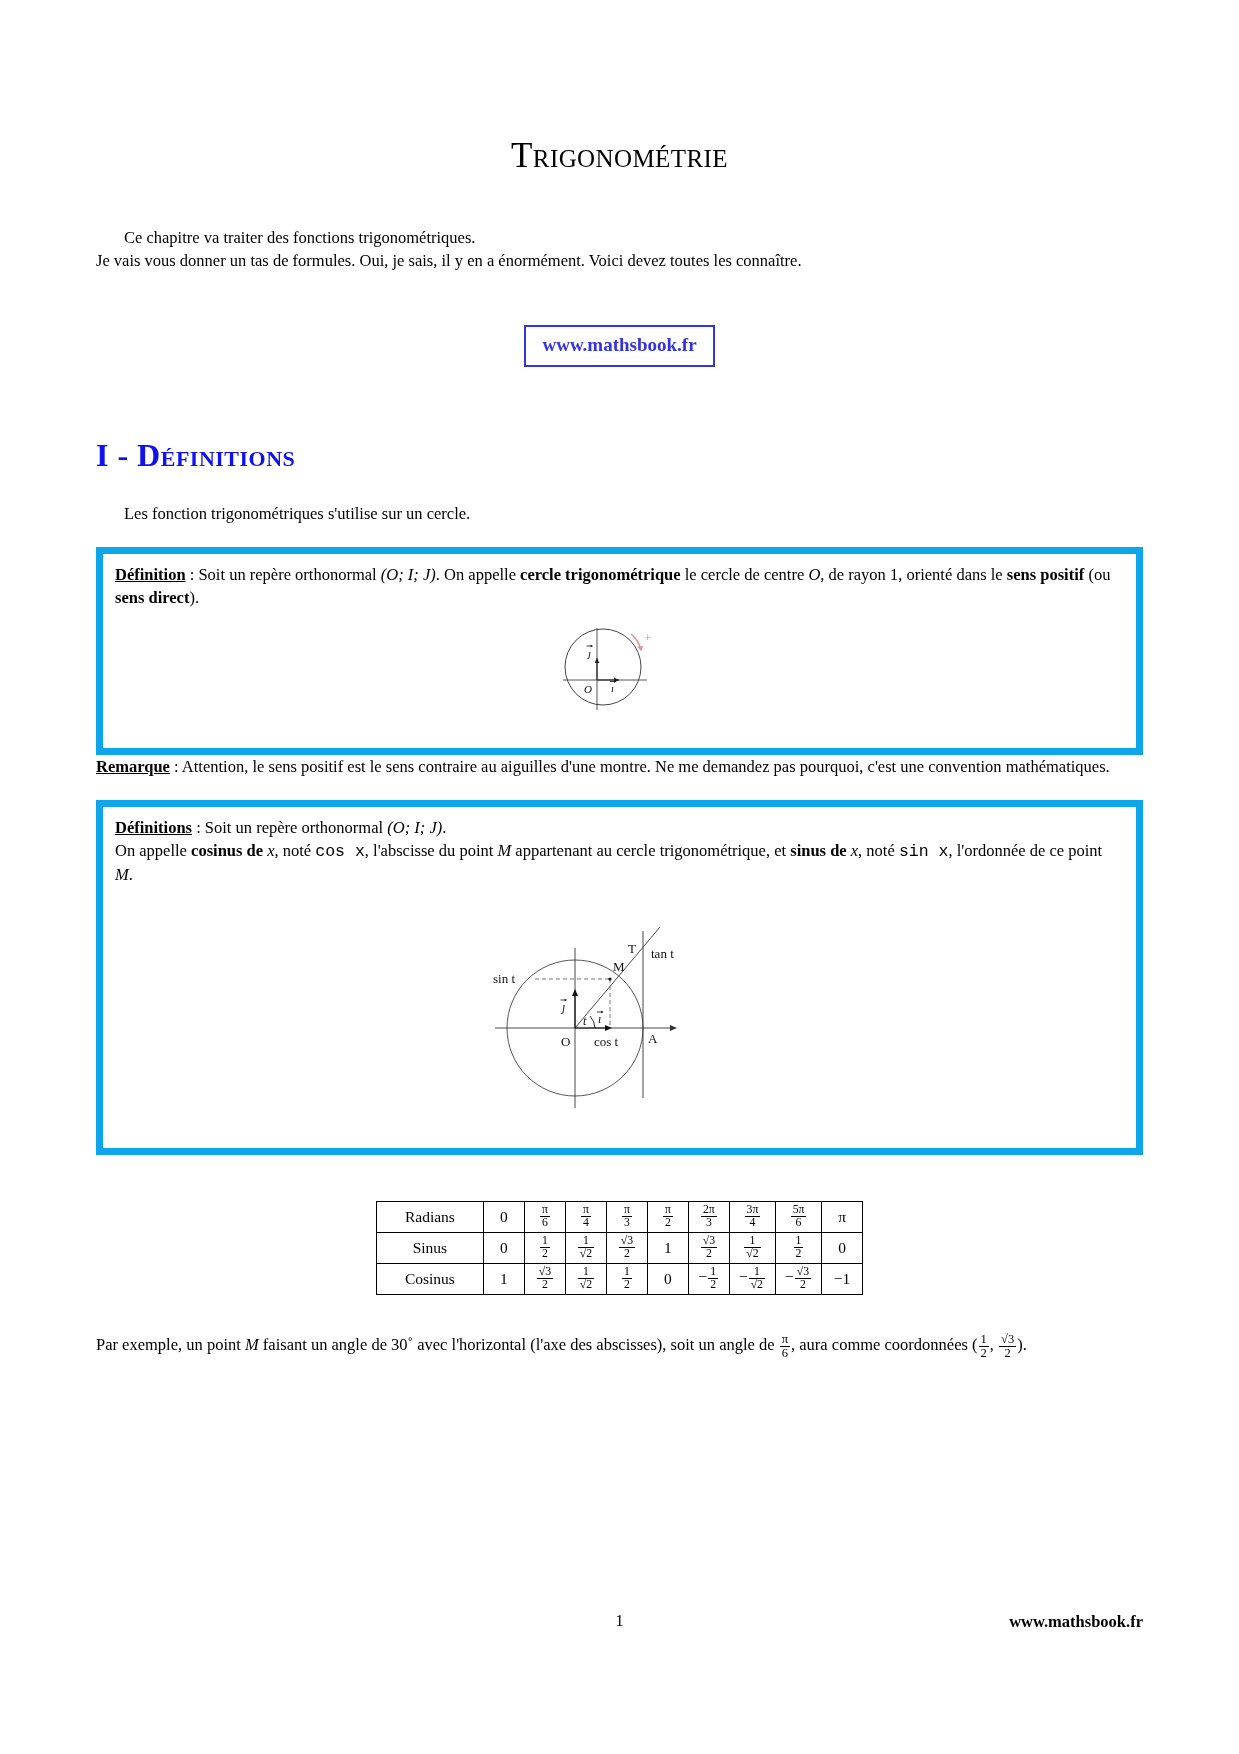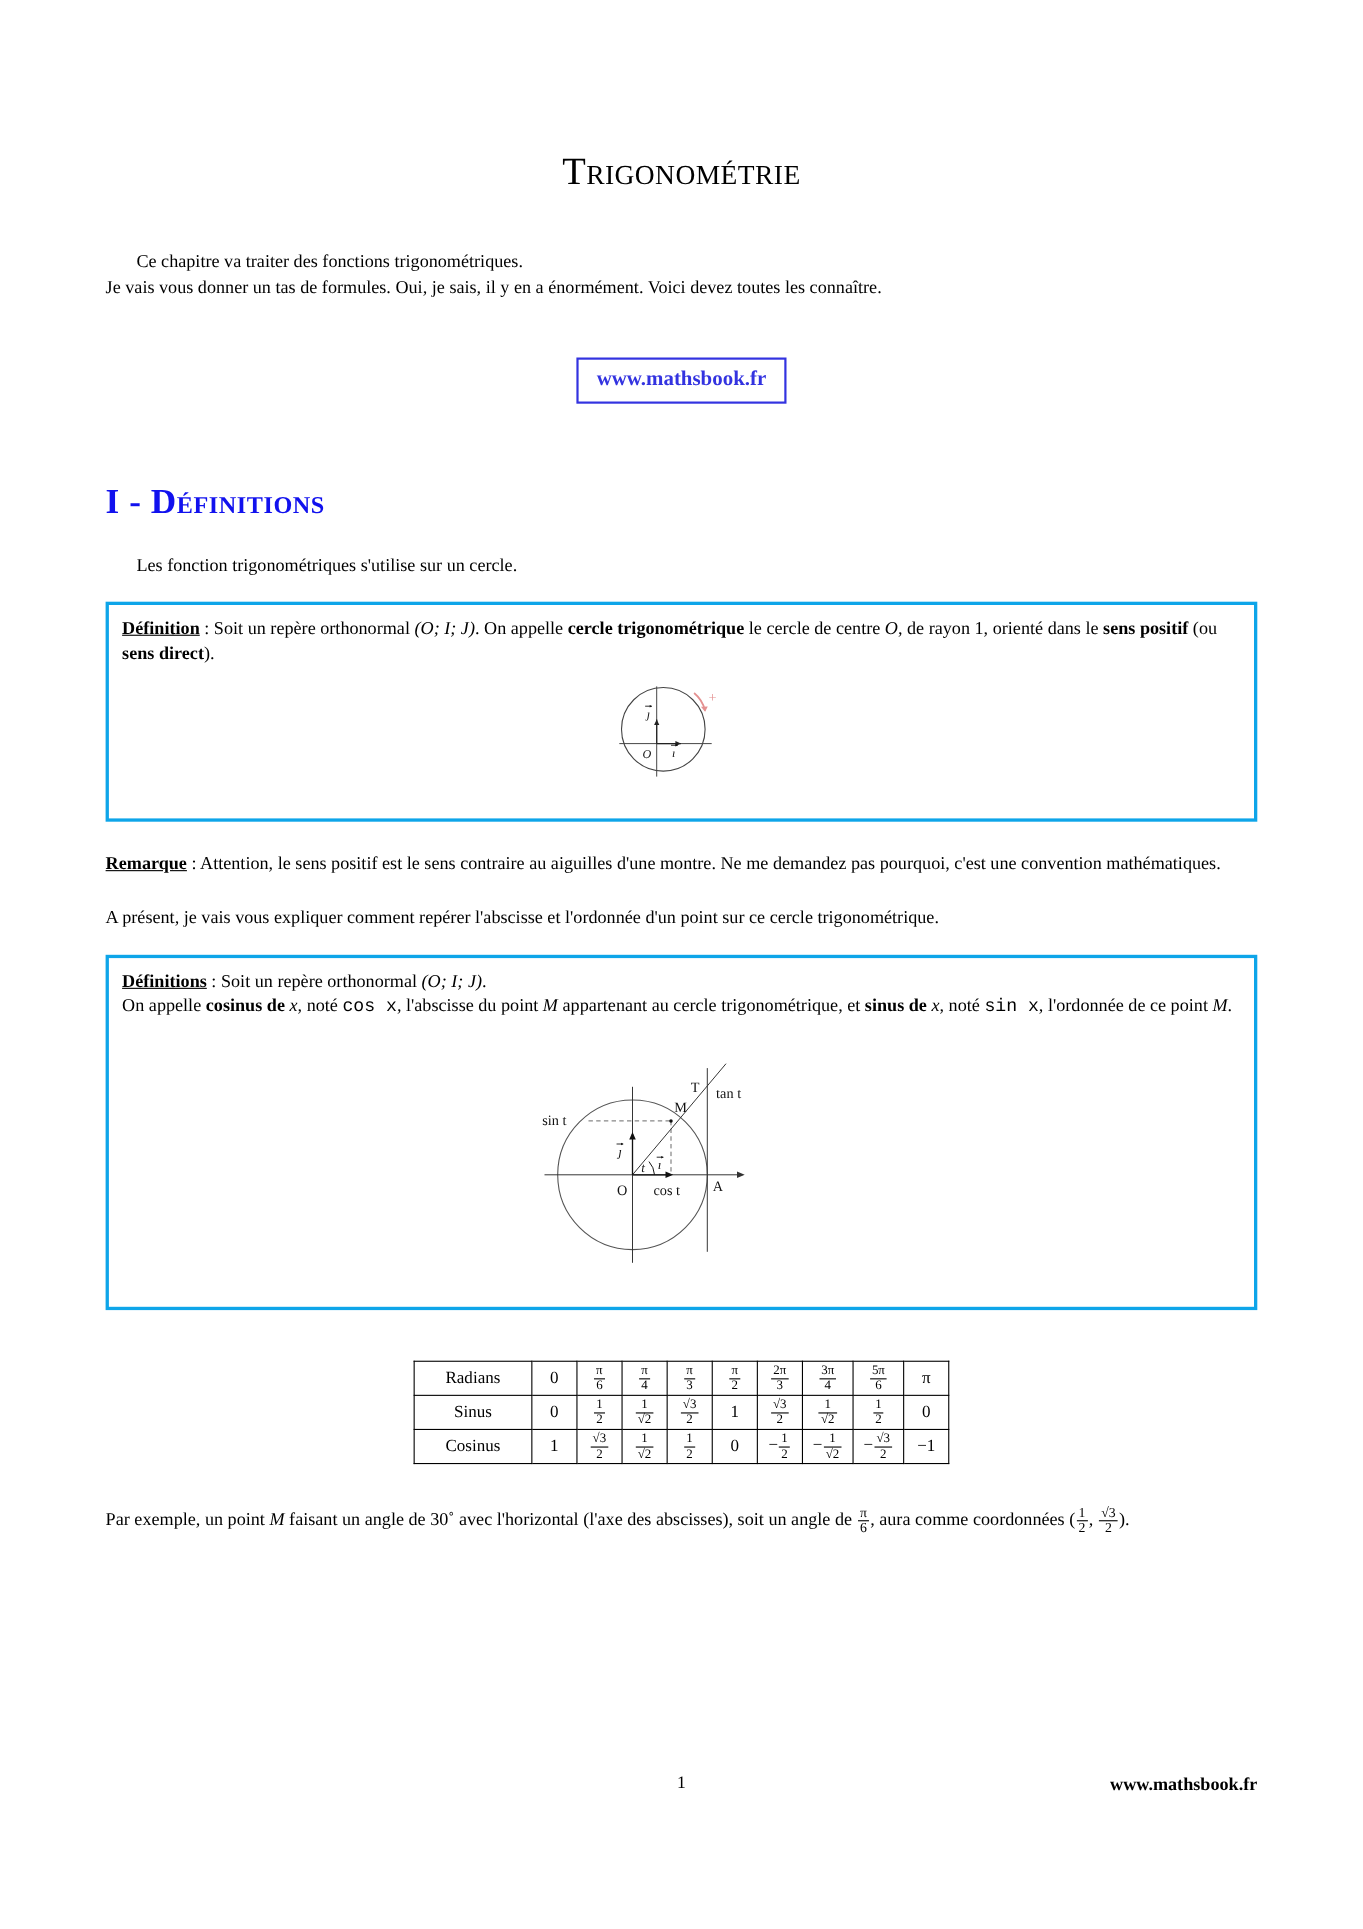--- a/index.html
+++ b/index.html
@@ -75,21 +75,21 @@
     margin-top: 70px;
     letter-spacing: 0.5px;
   }
 
   .para-after-h {
     margin-top: 28px;
   }
 
   
   .framebox {
-    border: 3px solid #0ea5e9;
+    border: 7px solid #0ea5e9;
     margin-top: 22px;
     padding: 10px 12px 12px 12px;
     box-sizing: border-box;
   }
   .framebox p { line-height: 1.38; }
   .uline { text-decoration: underline; font-weight: bold; }
   b { font-weight: bold; }
 
   
   .mi { font-family: "Liberation Serif", "DejaVu Serif", serif; font-style: italic; }
@@ -199,23 +199,22 @@
           <text x="76" y="82" font-family="Liberation Serif, serif" font-size="11" font-style="italic" fill="#111">ı</text>
           <line x1="75" y1="71.5" x2="81" y2="71.5" stroke="#111" stroke-width="0.8"></line>
           <polygon points="81.3,71.5 79.1,70.3 79.1,72.7" fill="#111"></polygon>
           <text x="49" y="83" font-family="Liberation Serif, serif" font-size="11" font-style="italic" fill="#111">O</text>
           <text x="109" y="32" font-family="Liberation Serif, serif" font-size="13" fill="#e49090">+</text>
         </svg>
       </div>
       <div style="height:6px"></div>
     </div>
 
-    <p style="margin-top:26px"><span class="uline">Remarque</span><span> : Attention, le sens positif est le sens contraire au aiguilles d'une montre. Ne me demandez pas pourquoi, c'est une convention mathématiques.</span></p>
-
-    <p style="margin-top:26px">A présent, je vais vous expliquer comment repérer l'abscisse et l'ordonnée d'un point sur ce cercle trigonométrique.</p>
+    <p style=""><span class="uline">Remarque</span><span> : Attention, le sens positif est le sens contraire au aiguilles d'une montre. Ne me demandez pas pourquoi, c'est une convention mathématiques.</span></p>
+
 
     <div class="framebox" style="margin-top:22px">
       <p><span class="uline">Définitions</span><span> : Soit un repère orthonormal </span><span class="mi">(O; I; J)</span><span>.</span></p>
       <p><span>On appelle </span><b>cosinus de</b><span>&nbsp;</span><span class="mi">x</span><span>, noté </span><span class="mupr">cos x</span><span>, l'abscisse du point </span><span class="mi">M</span><span> appartenant au cercle trigonométrique, et </span><b>sinus de</b><span>&nbsp;</span><span class="mi">x</span><span>, noté </span><span class="mupr">sin x</span><span>, l'ordonnée de ce point </span><span class="mi">M</span><span>.</span></p>
 
       <div class="figwrap" style="margin-top:26px">
         <svg width="330" height="210" viewBox="0 0 330 210">
 
           <circle cx="120" cy="115" r="68" fill="none" stroke="#555" stroke-width="1"></circle>
 

